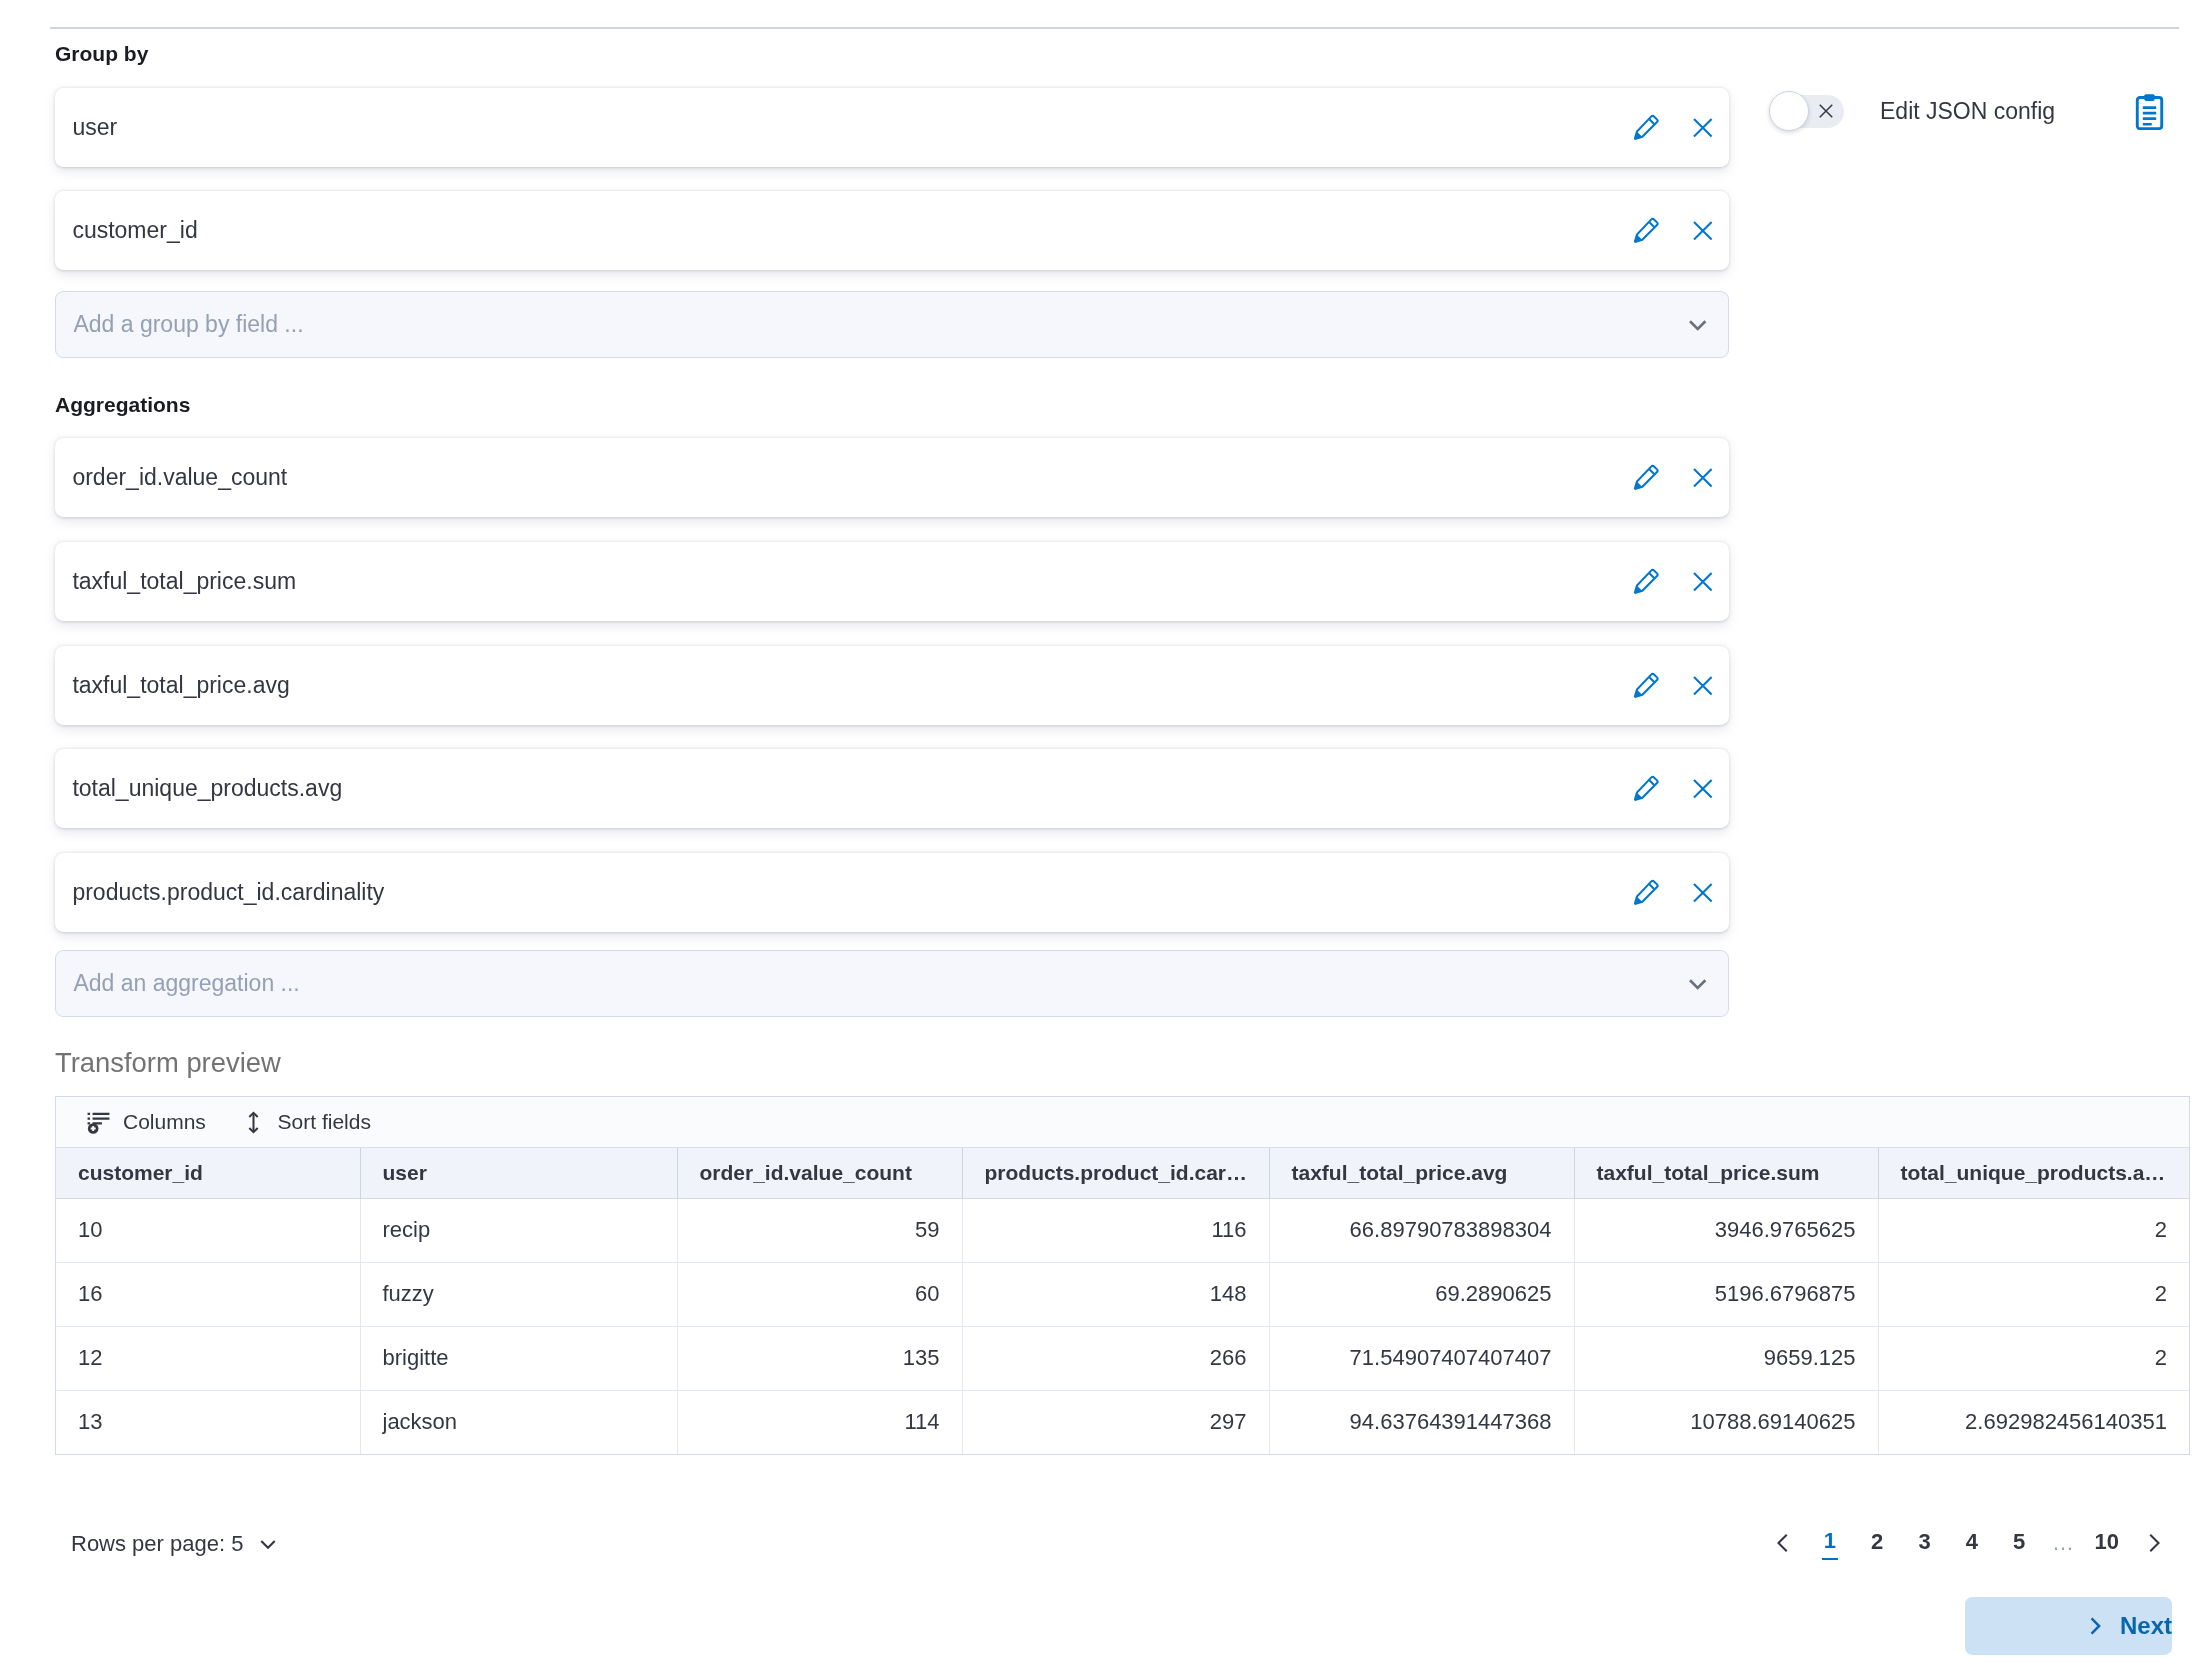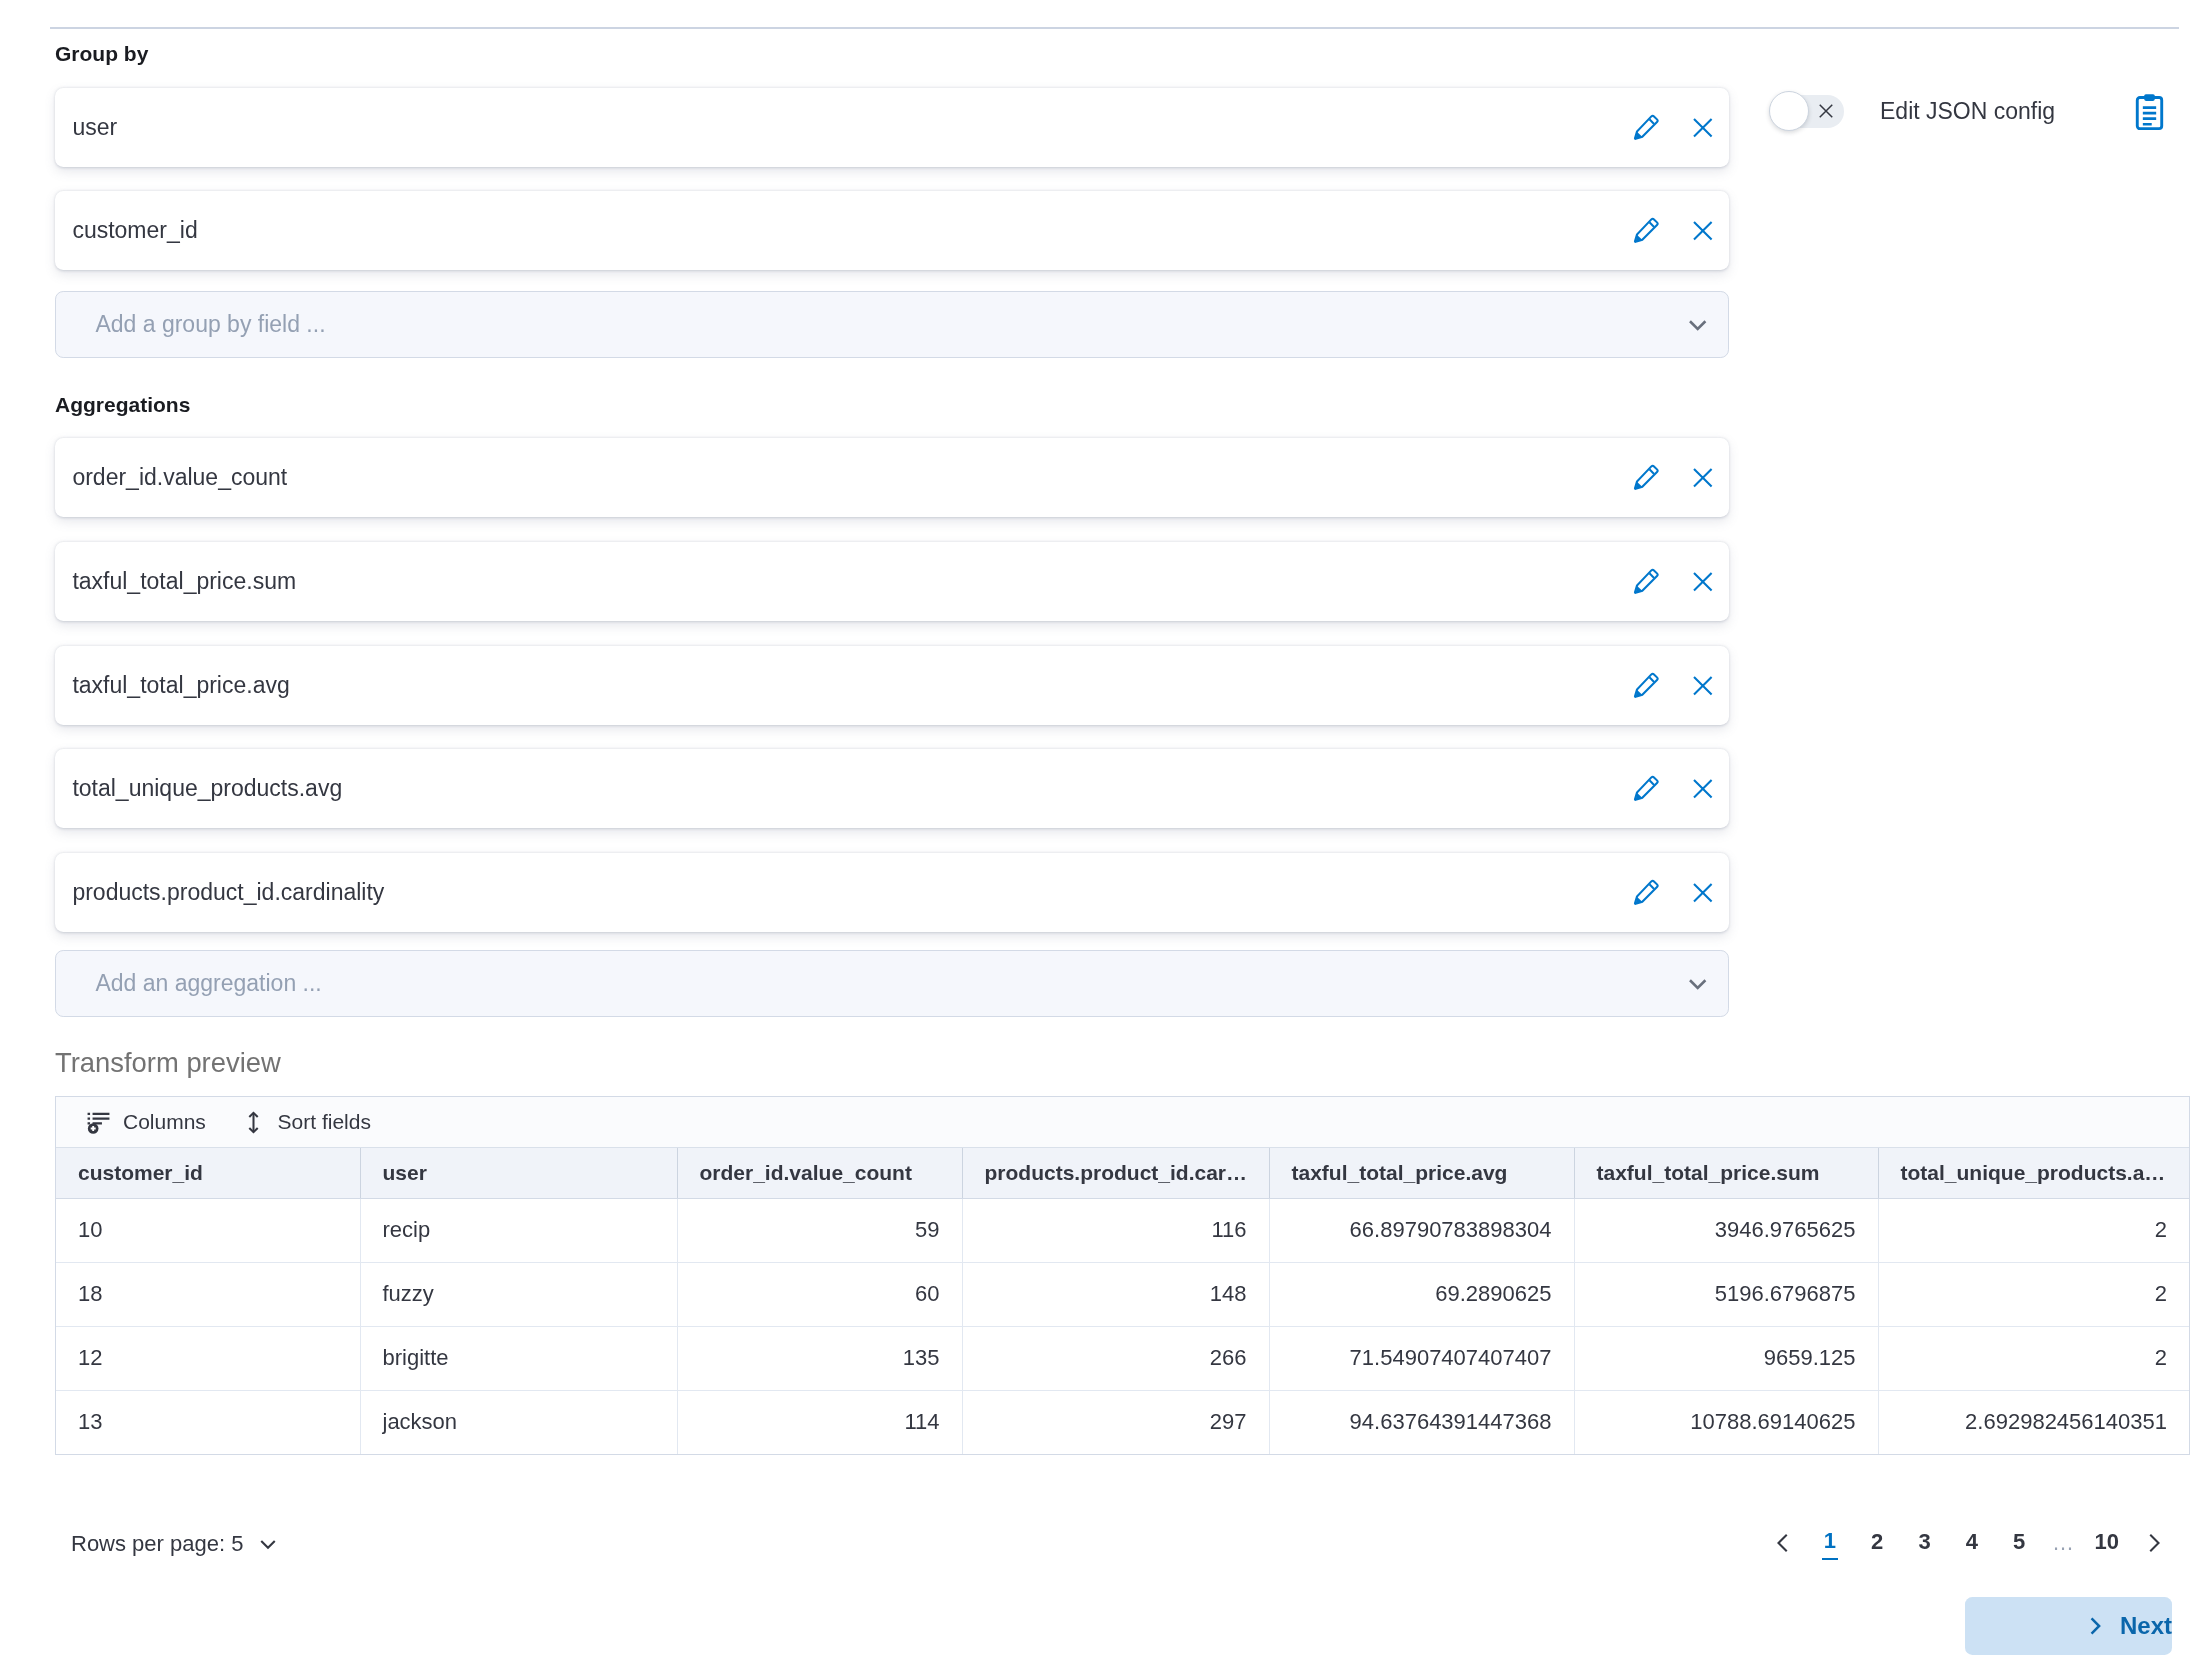--- a/index.html
+++ b/index.html
@@ -40,21 +40,21 @@
   .p-agg3 { top:749px; }
   .p-agg4 { top:853px; }
 
   .combo {
     position:absolute; left:55px; width:1674px; height:67px;
     background:#f5f7fc; border:0.9px solid #d3dae6; border-radius:8.2px;
     display:flex; align-items:center; padding:0 16.4px 0 17.4px;
   }
   .combo-group { top:291px; }
   .combo-agg { top:950px; }
-  .combo-placeholder { flex:1 1 auto; font-size:23px; color:#94a0b3;margin-left:22px; }
+  .combo-placeholder { flex:1 1 auto; font-size:23px; color:#94a0b3; }
 
   .json-row { position:absolute; left:1771px; top:95px; display:flex; align-items:center; gap:36px; }
   .switch { position:relative; width:73px; height:33px; border-radius:16.4px; background:#e9edf2; cursor:pointer; }
   .switch-knob {
     position:absolute; left:-1.8px; top:-3.7px; width:40px; height:40px; border-radius:50%;
     background:#ffffff; border:0.9px solid #ccd4df; box-shadow:0 1.8px 4.6px rgba(52,55,65,.18);
   }
   .switch-x { position:absolute; right:8.2px; top:6.4px; }
   .json-label { font-size:23px; color:#343741; }
   .clipboard-btn { position:absolute; left:2127px; top:90px; width:44px; height:44px; }
@@ -321,21 +321,21 @@
       <tr>
         <td>10</td>
         <td>recip</td>
         <td class="num">59</td>
         <td class="num">116</td>
         <td class="num">66.89790783898304</td>
         <td class="num">3946.9765625</td>
         <td class="num">2</td>
       </tr>
       <tr>
-        <td>18</td>
+        <td>16</td>
         <td>fuzzy</td>
         <td class="num">60</td>
         <td class="num">148</td>
         <td class="num">69.2890625</td>
         <td class="num">5196.6796875</td>
         <td class="num">2</td>
       </tr>
       <tr>
         <td>12</td>
         <td>brigitte</td>

